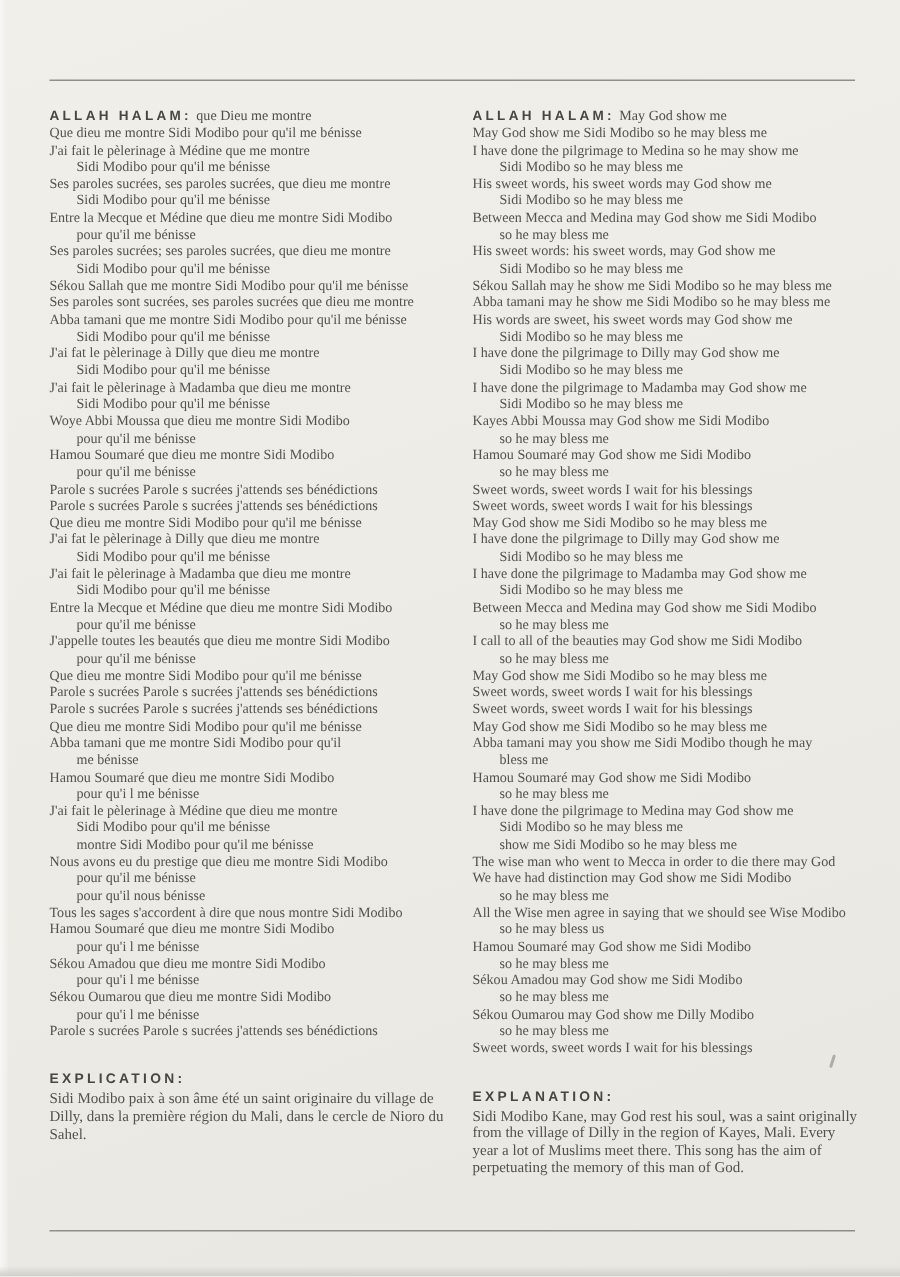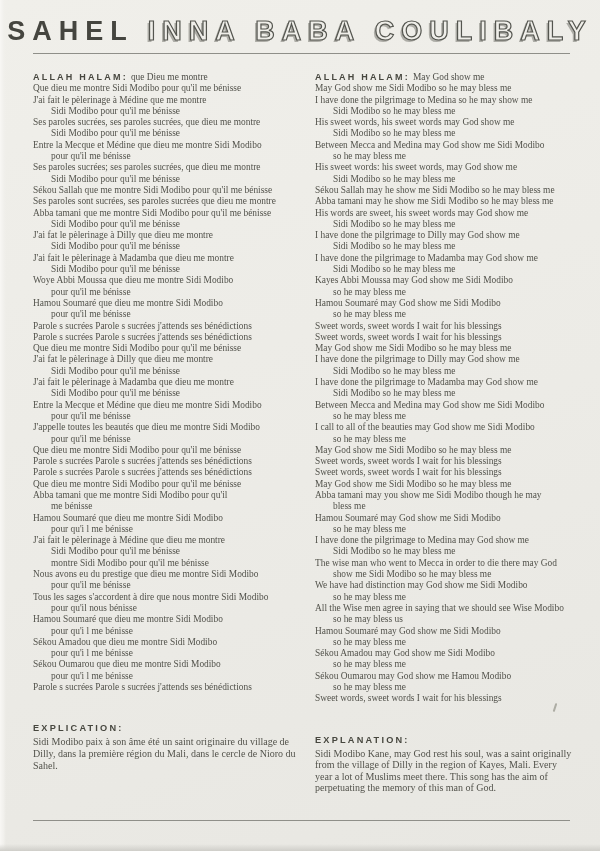--- a/index.html
+++ b/index.html
@@ -74,21 +74,21 @@
   .lyric-header .hdr-rest { margin-left: 3px; }
 
   .lyric-line {
     font-size: 9.4px;
     line-height: 11.3px;
     white-space: nowrap;
     color: #52524b;
   }
   .lyric-line.indented { padding-left: 18px; }
 
-  .explanation { margin-top: 30px; }
+  .explanation { margin-top: 20px; }
   .explanation-heading {
     font-family: "Liberation Sans", sans-serif;
     font-weight: bold;
     font-size: 9.2px;
     letter-spacing: 2.2px;
     color: #47473f;
     margin-bottom: 3px;
   }
   .explanation-body {
     font-size: 10px;
@@ -107,23 +107,20 @@
     opacity: 0.65;
   }
   .mark-1 { left: 554px; top: 703px; }
 </style>
 </head>
 <body>
 
 <div class="page">
   <div class="scan-edge-left"></div>
 
-  <div class="title">
-    <span>SAHEL</span><span> </span><span class="outline">INNA BABA COULIBALY</span>
-  </div>
 
   <div class="rule top"></div>
 
   <div class="columns">
 
     <div class="col left">
       <div class="lyric-header">
         <span class="hdr">ALLAH HALAM:</span><span class="hdr-rest">que Dieu me montre</span>
       </div>
       <div>
@@ -165,22 +162,22 @@
           <div class="lyric-line">Que dieu me montre Sidi Modibo pour qu'il me bénisse</div>
           <div class="lyric-line">Abba tamani que me montre Sidi Modibo pour qu'il</div>
           <div class="lyric-line indented">me bénisse</div>
           <div class="lyric-line">Hamou Soumaré que dieu me montre Sidi Modibo</div>
           <div class="lyric-line indented">pour qu'i l me bénisse</div>
           <div class="lyric-line">J'ai fait le pèlerinage à Médine que dieu me montre</div>
           <div class="lyric-line indented">Sidi Modibo pour qu'il me bénisse</div>
           <div class="lyric-line indented">montre Sidi Modibo pour qu'il me bénisse</div>
           <div class="lyric-line">Nous avons eu du prestige que dieu me montre Sidi Modibo</div>
           <div class="lyric-line indented">pour qu'il me bénisse</div>
+          <div class="lyric-line indented">pour qu'il nous bénisse</div>
           <div class="lyric-line">Tous les sages s'accordent à dire que nous montre Sidi Modibo</div>
-          <div class="lyric-line indented">pour qu'il nous bénisse</div>
           <div class="lyric-line">Hamou Soumaré que dieu me montre Sidi Modibo</div>
           <div class="lyric-line indented">pour qu'i l me bénisse</div>
           <div class="lyric-line">Sékou Amadou que dieu me montre Sidi Modibo</div>
           <div class="lyric-line indented">pour qu'i l me bénisse</div>
           <div class="lyric-line">Sékou Oumarou que dieu me montre Sidi Modibo</div>
           <div class="lyric-line indented">pour qu'i l me bénisse</div>
           <div class="lyric-line">Parole s sucrées Parole s sucrées j'attends ses bénédictions</div>
         </div>
 
       <div class="explanation">
@@ -229,31 +226,31 @@
           <div class="lyric-line">May God show me Sidi Modibo so he may bless me</div>
           <div class="lyric-line">Sweet words, sweet words I wait for his blessings</div>
           <div class="lyric-line">Sweet words, sweet words I wait for his blessings</div>
           <div class="lyric-line">May God show me Sidi Modibo so he may bless me</div>
           <div class="lyric-line">Abba tamani may you show me Sidi Modibo though he may</div>
           <div class="lyric-line indented">bless me</div>
           <div class="lyric-line">Hamou Soumaré may God show me Sidi Modibo</div>
           <div class="lyric-line indented">so he may bless me</div>
           <div class="lyric-line">I have done the pilgrimage to Medina may God show me</div>
           <div class="lyric-line indented">Sidi Modibo so he may bless me</div>
+          <div class="lyric-line indented">show me Sidi Modibo so he may bless me</div>
           <div class="lyric-line">The wise man who went to Mecca in order to die there may God</div>
-          <div class="lyric-line indented">show me Sidi Modibo so he may bless me</div>
           <div class="lyric-line">We have had distinction may God show me Sidi Modibo</div>
           <div class="lyric-line indented">so he may bless me</div>
           <div class="lyric-line">All the Wise men agree in saying that we should see Wise Modibo</div>
           <div class="lyric-line indented">so he may bless us</div>
           <div class="lyric-line">Hamou Soumaré may God show me Sidi Modibo</div>
           <div class="lyric-line indented">so he may bless me</div>
           <div class="lyric-line">Sékou Amadou may God show me Sidi Modibo</div>
           <div class="lyric-line indented">so he may bless me</div>
-          <div class="lyric-line">Sékou Oumarou may God show me Hamou Modibo</div>
+          <div class="lyric-line">Sékou Oumarou may God show me Dilly Modibo</div>
           <div class="lyric-line indented">so he may bless me</div>
           <div class="lyric-line">Sweet words, sweet words I wait for his blessings</div>
         </div>
 
       <div class="explanation">
         <div class="explanation-heading">EXPLANATION:</div>
         <div class="explanation-body">Sidi Modibo Kane, may God rest his soul, was a saint originally from the village of Dilly in the region of Kayes, Mali. Every year a lot of Muslims meet there. This song has the aim of perpetuating the memory of this man of God.</div>
       </div>
     </div>
 

